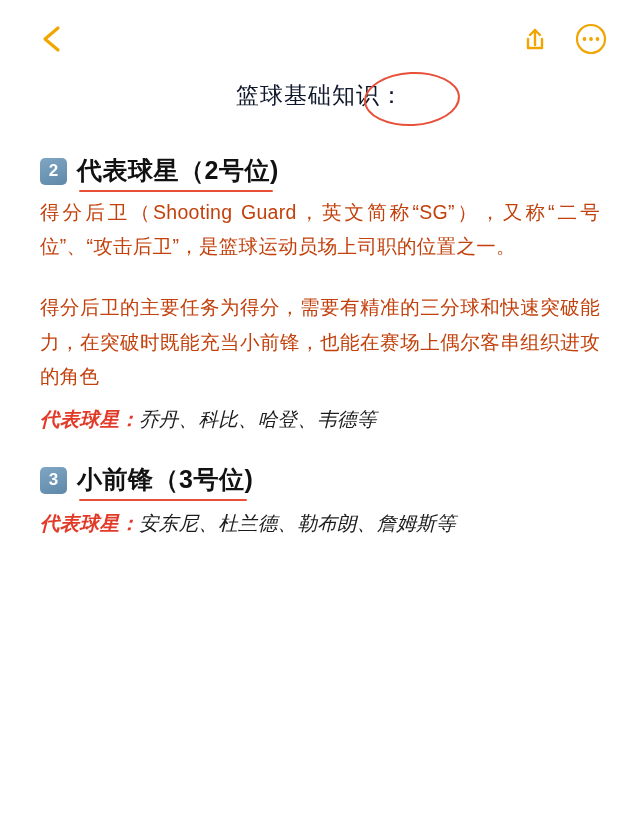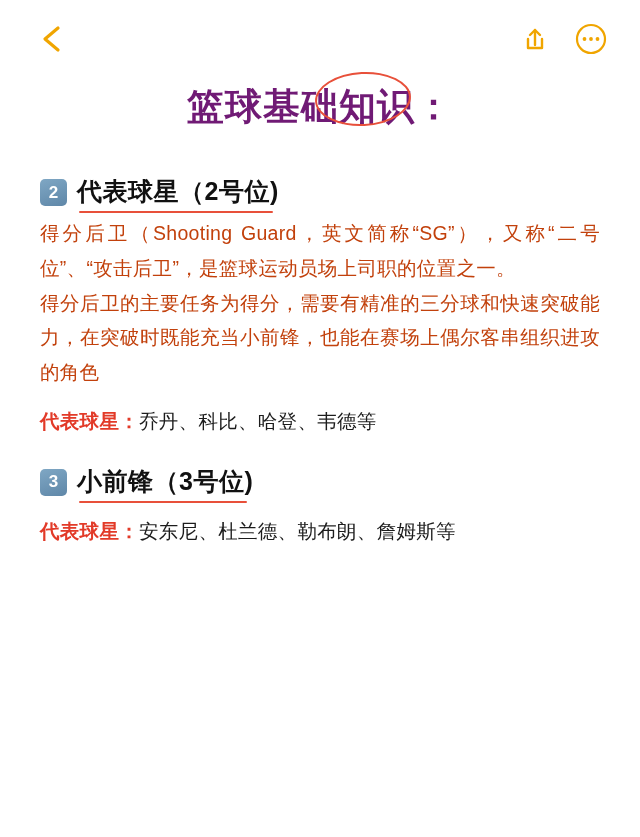--- a/index.html
+++ b/index.html
@@ -47,25 +47,25 @@
     justify-content: center;
     cursor: pointer;
   }
 
   
   .headline {
     text-align: center;
     margin-top: 6px;
   }
   .headline .line {
-    font-size: 37px;
-    font-weight: bold;
+    font-size: 23px;
+    font-weight: normal;
     letter-spacing: 1px;
     line-height: 1.55;
-    color: #701a75;
+    color: #0f172a;
     position: relative;
     display: block;
   }
   .headline .line1 { position: relative; display: inline-block; }
   
   .ellipse {
     position: absolute;
     border: 2.6px solid #e8503a;
     border-radius: 50%;
     width: 92px;
@@ -121,27 +121,28 @@
   }
 
   p.para {
     font-size: 19.5px;
     line-height: 1.78;
     margin: 0 0 0 0;
     letter-spacing: 0.3px;
     color: #c2410c;
     text-align: justify;
   }
-  p.gap { }
+  p.gap { margin-top: 26px; }
 
   .star-line {
     font-size: 19.5px;
     line-height: 1.78;
-    margin-top: 14px;
+    margin-top: 8px;
     letter-spacing: 0.3px;
+    font-style: italic;
   }
   .star-label {
     color: #e23a28;
     font-weight: bold;
   }
   .star-names { color: #1c1c1c; }
 </style>
 </head>
 <body>
 

